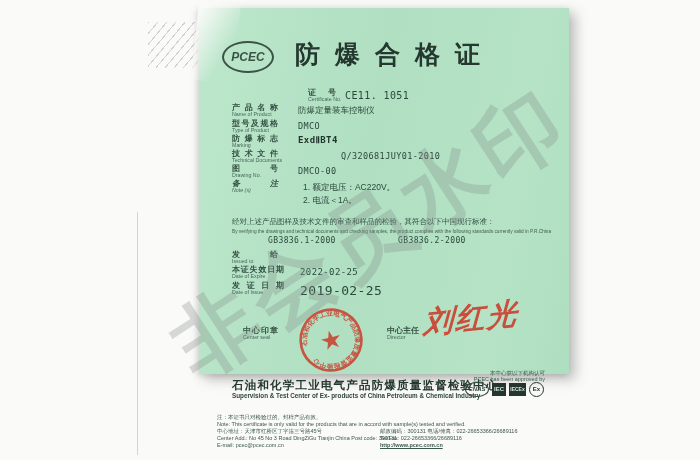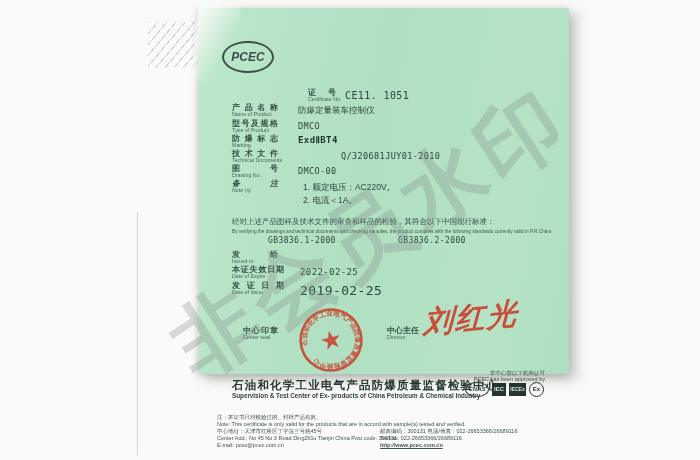--- a/index.html
+++ b/index.html
@@ -73,20 +73,21 @@
 
 <div id="stage">
 
   <div class="abs" id="left-line"></div>
   <div class="abs" id="corner-streaks"></div>
 
   <div class="abs" id="paper">
     <div class="abs" id="corner-wash"></div>
 
     <div class="abs" id="pcec-logo">PCEC</div>
+    <div class="abs" id="title">防爆合格证</div>
 
     <div class="abs" id="certno-lbl">
       <div class="lblcn">证号</div>
       <div class="lblen">Certificate No.</div>
     </div>
     <div class="abs val mono" id="certno-val">CE11. 1051</div>
 
     <div class="abs" style="left:33px;top:95px;">
       <div class="lblcn">产品名称</div>
       <div class="lblen">Name of Product</div>

